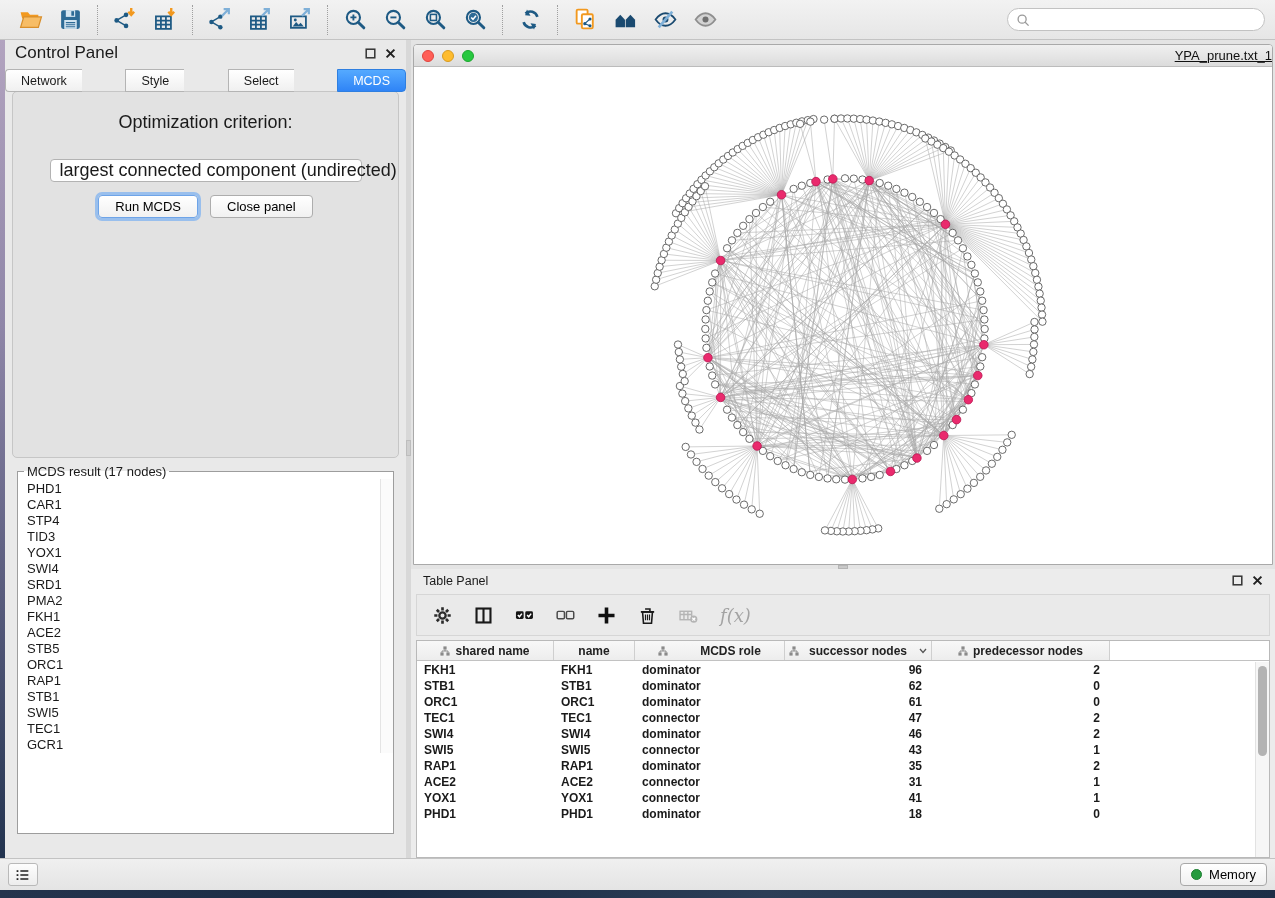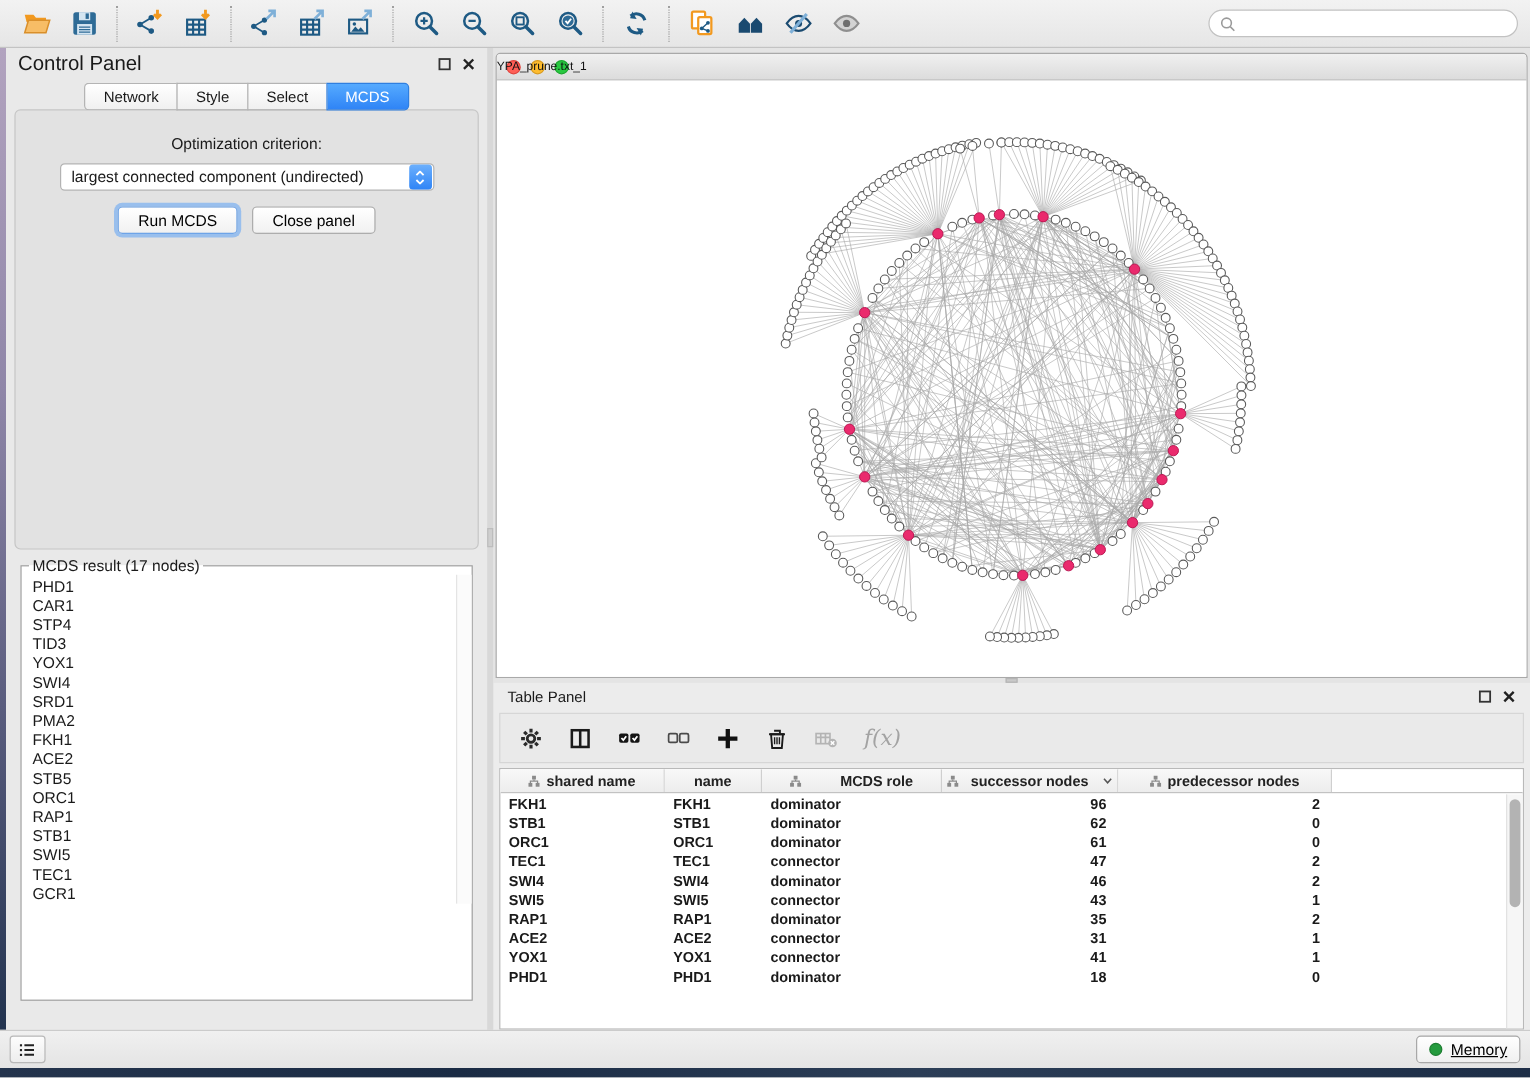--- a/index.html
+++ b/index.html
@@ -21,31 +21,31 @@
   
   .main { height:818px; display:flex; }
   .desktop-strip { width:5px; background:linear-gradient(#b2a3bf,#8f86a8 35%,#55597a 70%,#22334f); }
 
   
   .control-panel { width:401px; background:#e9e9e9; display:flex; flex-direction:column; }
   .cp-header { height:26px; display:flex; align-items:center; padding:0 10px; }
   .cp-title { font-size:17px; }
   .win-icons { margin-left:auto; display:flex; gap:9px; align-items:center; }
   .win-icons svg { width:11px; height:11px; cursor:pointer; }
-  .cp-tabs { display:flex; justify-content:center; height:23px; margin-top:3px; position:relative; z-index:2; }
+  .cp-tabs { display:flex; justify-content:space-between; height:23px; margin-top:3px; position:relative; z-index:2; }
   .cp-tab { padding:0 15px; display:flex; align-items:center; font-size:12.5px; background:linear-gradient(#ffffff,#f0f0f0);
             border:1px solid #b4b4b4; border-right:none; cursor:pointer; }
   .cp-tab:first-child { border-radius:4px 0 0 4px; }
   .cp-tab:last-child { border-right:1px solid #b4b4b4; border-radius:0 4px 4px 0; }
   .cp-tab.selected { background:linear-gradient(#55aaff,#2f84f6); color:#fff; border-color:#2f7fe0; }
   .cp-content { margin:-1px 7px 0 7px; height:367px; background:#e2e2e2; border:1px solid #c6c6c6; border-radius:5px;
                 display:flex; flex-direction:column; align-items:center; padding-top:20px; }
-  .opt-label { font-size:13px; margin-bottom:9px; }
+  .opt-label { font-size:18px; margin-bottom:26px; }
   .opt-select { width:312px; height:23px; background:#fff; border:1px solid #b3b3b3; border-radius:4px; display:flex; align-items:center; cursor:pointer; }
-  .opt-select .val { flex:1; padding:0 9px; font-size:13px; white-space:nowrap; }
+  .opt-select .val { flex:1; padding:0 9px; font-size:18px; white-space:nowrap; }
   .opt-select .stepper { width:19px; height:21px; margin-right:1px; border-radius:3px; background:linear-gradient(#6cb0fd,#2f84f6);
                          display:flex; flex-direction:column; align-items:center; justify-content:center; gap:2px; }
   .opt-select .stepper svg { width:8px; height:5px; }
   .btn-row { display:flex; gap:12px; margin-top:13px; }
   .cp-btn { height:23px; padding:0 16px; font-size:13px; font-family:"Liberation Sans",sans-serif; background:linear-gradient(#ffffff,#f1f1f1);
             border:1px solid #adadad; border-radius:4px; cursor:pointer; }
   .cp-btn.focused { box-shadow:0 0 0 3px rgba(92,163,245,.55); border-color:#6ea4e8; }
   .mcds-result { margin:6px 12px 0 12px; height:370px; background:#fff; border:1px solid #9d9d9d; position:relative; }
   .mcds-result legend { font-size:13px; margin-left:6px; padding:0 3px; }
   .mcds-list { list-style:none; padding:2px 0 0 9px; font-size:13px; line-height:16px; }
@@ -60,21 +60,21 @@
   .right-pane { width:864px; display:flex; flex-direction:column; background:#e4e4e4; }
   .net-window { margin:4px 2px 0 2px; height:521px; border:1px solid #a9a9a9; border-radius:4px 4px 0 0; background:#fff;
                 display:flex; flex-direction:column; overflow:hidden; }
   .net-titlebar { height:22px; background:linear-gradient(#f0f0f0,#dcdcdc); border-bottom:1px solid #bcbcbc;
                   display:flex; align-items:center; padding:0 8px; position:relative; }
   .tlights { display:flex; gap:8px; }
   .tlight { width:12px; height:12px; border-radius:50%; cursor:pointer; }
   .tlight.red { background:#ff5f57; border:1px solid #e0443e; }
   .tlight.yellow { background:#febc2e; border:1px solid #d89b20; }
   .tlight.green { background:#28c840; border:1px solid #1da72f; }
-  .net-title { position:absolute; left:0; right:0; text-align:left; font-size:10px; color:#111; pointer-events:none; }
+  .net-title { position:absolute; left:0; right:0; text-align:right; font-size:13px; color:#111; pointer-events:none;text-decoration:underline; }
   .net-canvas { flex:1; background:#fff; }
   .net-canvas svg { display:block; }
   .hsplit { height:4px; position:relative; cursor:row-resize; }
   .hsplit .grip2 { position:absolute; left:50%; top:0; width:10px; height:4px; margin-left:-5px; background:#c9c9c9; border:1px solid #b5b5b5; }
 
   
   .table-panel { flex:1; display:flex; flex-direction:column; background:#ececec; }
   .tp-header { height:23px; display:flex; align-items:center; padding:0 12px; }
   .tp-title { font-size:12.5px; }
   .tp-toolbar { margin:2px 5px 4px 5px; height:42px; background:#eaeaea; border:1px solid #d6d6d6;
@@ -102,21 +102,21 @@
   .tp-tab:last-child { border-right:1px solid #b4b4b4; border-radius:0 4px 4px 0; }
   .tp-tab.selected { background:linear-gradient(#55aaff,#2f84f6); color:#fff; border-color:#2f7fe0; }
 
   
   .statusbar { height:32px; background:linear-gradient(#f0f0f0,#e4e4e4); border-top:1px solid #c3c3c3;
                display:flex; align-items:center; padding:0 8px; }
   .status-left-btn { width:30px; height:23px; background:linear-gradient(#fdfdfd,#ededed); border:1px solid #b9b9b9; border-radius:3px;
                      display:flex; align-items:center; justify-content:center; cursor:pointer; }
   .status-left-btn svg { width:16px; height:16px; }
   .memory-btn { margin-left:auto; height:23px; padding:0 10px; display:flex; align-items:center; gap:7px;
-                background:linear-gradient(#ffffff,#f0f0f0); border:1px solid #a8a8a8; border-radius:4px; font-size:13px; cursor:pointer;text-decoration:underline; }
+                background:linear-gradient(#ffffff,#f0f0f0); border:1px solid #a8a8a8; border-radius:4px; font-size:13px; cursor:pointer; }
   .mem-dot { width:11px; height:11px; border-radius:50%; background:#259b3e; border:1px solid #1d7e31; }
   .desktop-bottom { height:8px; background:linear-gradient(90deg,#24344d,#1a2b44 30%,#2c3e57 60%,#1d2e47); }
 </style>
 </head>
 <body>
 
 <div class="toolbar">
   <div id="tb-groups" style="display:flex;align-items:center;">
       <div class="tb-group">
         <button class="tb-btn">

